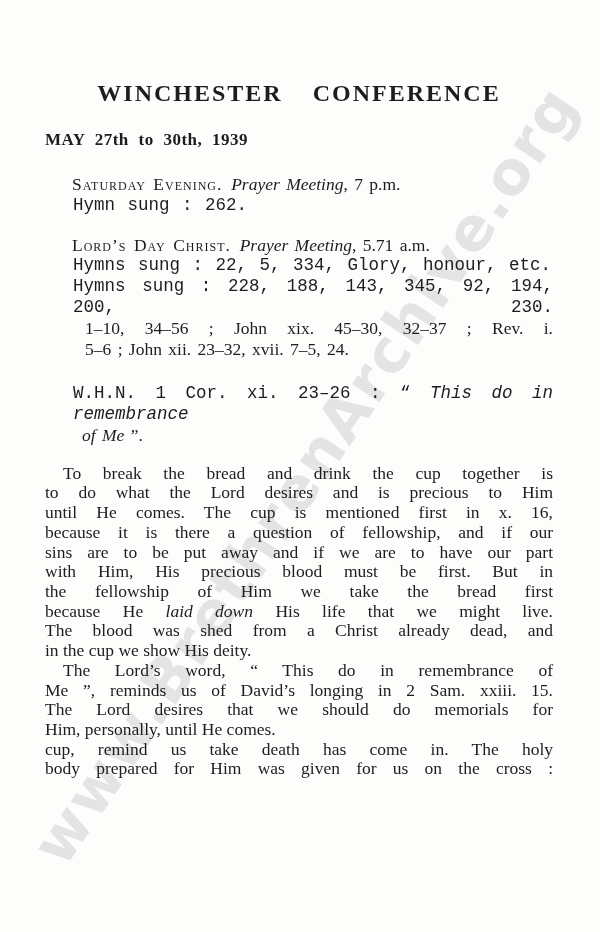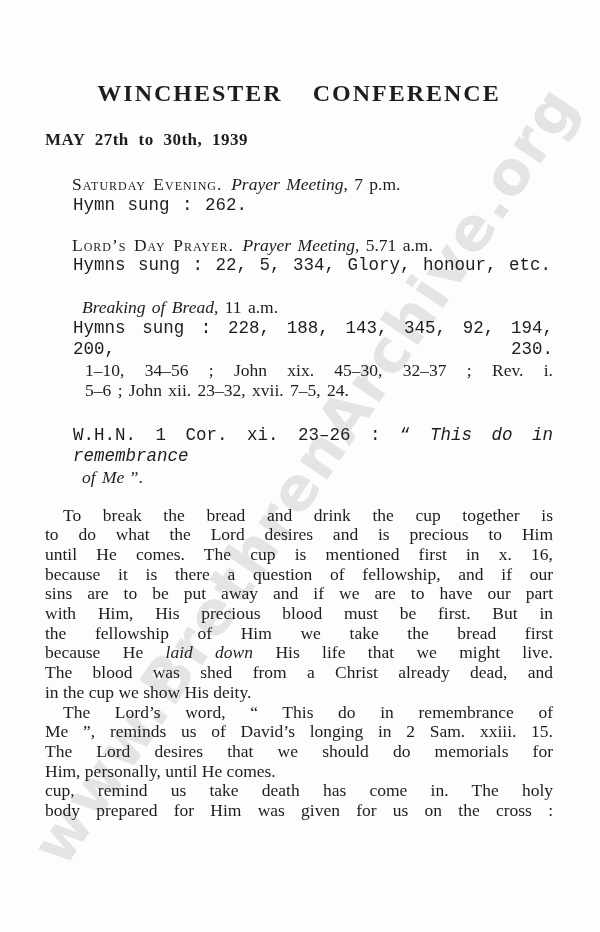--- a/index.html
+++ b/index.html
@@ -75,23 +75,22 @@
 <div class="page" style="background: rgb(253, 253, 252); color: rgb(29, 29, 29);">
   <div class="watermark" style="color: rgb(228, 228, 228);">www.BrethrenArchive.org</div>
 
   <div class="content">
     <div class="t-title">WINCHESTER CONFERENCE</div>
     <div class="t-sub">MAY 27th to 30th, 1939</div>
 
     <div>
         <div class="line ml-head" style="margin-top: 24px;"><span class="sc">Saturday Evening.</span><span> </span><span class="it">Prayer Meeting</span><span>, 7 p.m.</span></div>
         <div class="line ml-sub"><span>Hymn sung :  262.</span></div>
-        <div class="line ml-head" style="margin-top: 19px;"><span class="sc">Lord’s Day Prayer.</span><span> </span><span class="it">Prayer Meeting</span><span>, 5.71 a.m.</span></div>
+        <div class="line ml-head" style="margin-top: 19px;"><span class="sc">Lord’s Day Christ.</span><span> </span><span class="it">Prayer Meeting</span><span>, 5.71 a.m.</span></div>
         <div class="line ml-sub"><span>Hymns sung :  22, 5, 334, Glory, honour, etc.</span></div>
-        <div class="line ml-bob" style="margin-top: 21px;"><span class="it">Breaking of Bread</span><span>, 11 a.m.</span></div>
         <div class="line ml-sub fill"><span>Hymns sung : 228, 188, 143, 345, 92, 194, 200, 230.</span></div>
         <div class="line ml-cont fill"><span>1–10, 34–56 ;  John xix. 45–30, 32–37 ;  Rev. i.</span></div>
         <div class="line ml-cont"><span>5–6 ;  John xii. 23–32, xvii. 7–5, 24.</span></div>
         <div class="line ml-sub fill" style="margin-top: 24px;"><span>W.H.N.  1 Cor. xi. 23–26 :  “ </span><span class="it">This do in remembrance</span></div>
         <div class="line ml-bob"><span class="it">of Me</span><span> ”.</span></div>
         <div class="bl fill pind" style="margin-top: 18px;"><span>To break the bread and drink the cup together is</span></div>
         <div class="bl fill"><span>to do what the Lord desires and is precious to Him</span></div>
         <div class="bl fill"><span>until He comes.  The cup is mentioned first in x. 16,</span></div>
         <div class="bl fill"><span>because it is there a question of fellowship, and if our</span></div>
         <div class="bl fill"><span>sins are to be put away and if we are to have our part</span></div>

